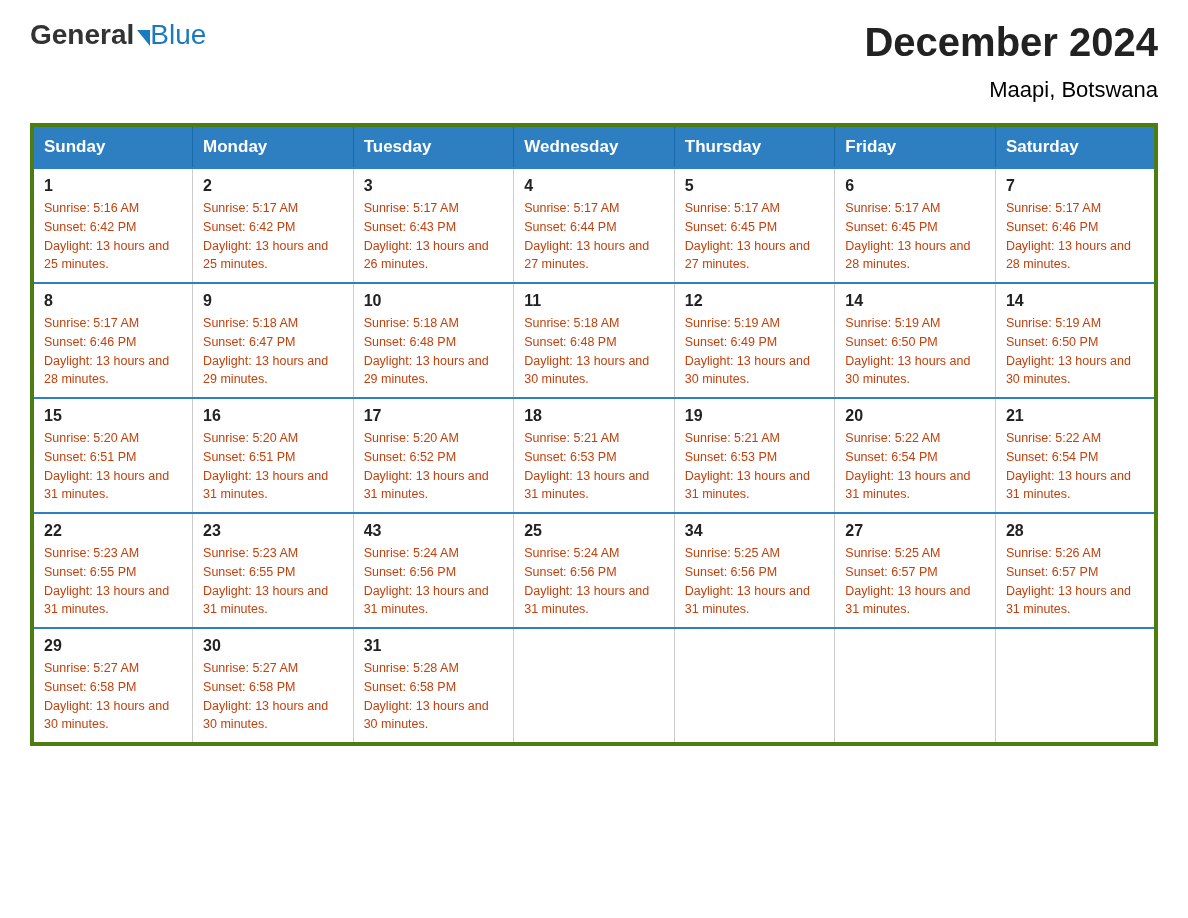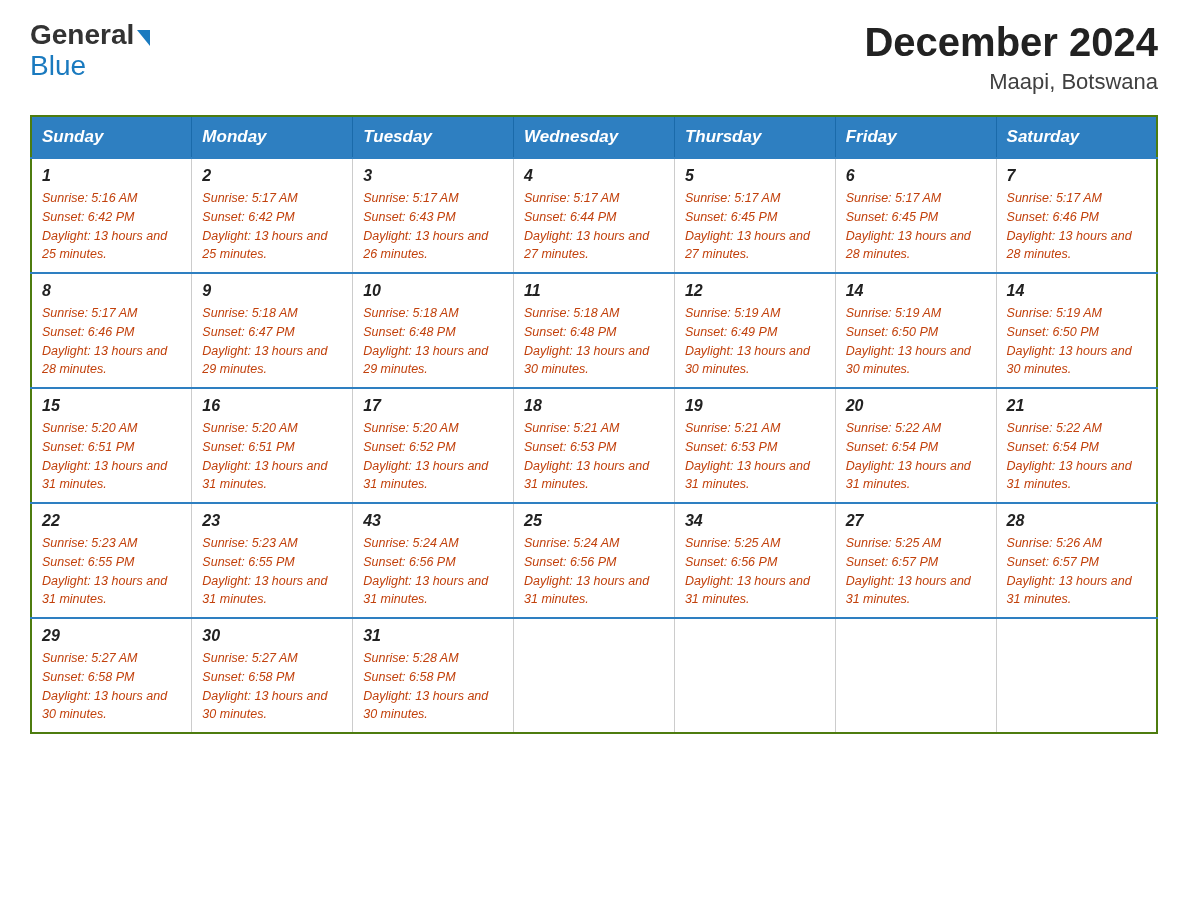--- a/index.html
+++ b/index.html
@@ -11,48 +11,47 @@
       padding: 20px 30px;
     }
     .header {
       display: flex;
       justify-content: space-between;
       align-items: flex-start;
       margin-bottom: 20px;
     }
     .logo {
       display: flex;
-      flex-direction: column;
+      flex-direction: row;
       align-items: flex-start;
     }
     .logo-text {
       font-size: 28px;
       font-weight: bold;
       color: #333;
       line-height: 1.1;
     }
     .title-area {
       text-align: right;
     }
     .title-area h1 {
       font-size: 40px;
       font-weight: bold;
       color: #222;
     }
     .title-area h2 {
       font-size: 22px;
       font-weight: normal;
-      color: #404040;
-      margin-top: 4px;
+      color: #000000;
+      margin-top: 12px;
     }
     .calendar {
       width: 100%;
       border-collapse: collapse;
-      border: 2px solid #4d7c0f;
-      font-style: italic;
+      border: 4px solid #4d7c0f;
     }
     .calendar th {
       background-color: #2e7fc1;
       color: #fff;
       text-align: left;
       padding: 10px 10px;
       font-size: 17px;
       font-weight: bold;
       border: 1px solid #1a6aaa;
     }

